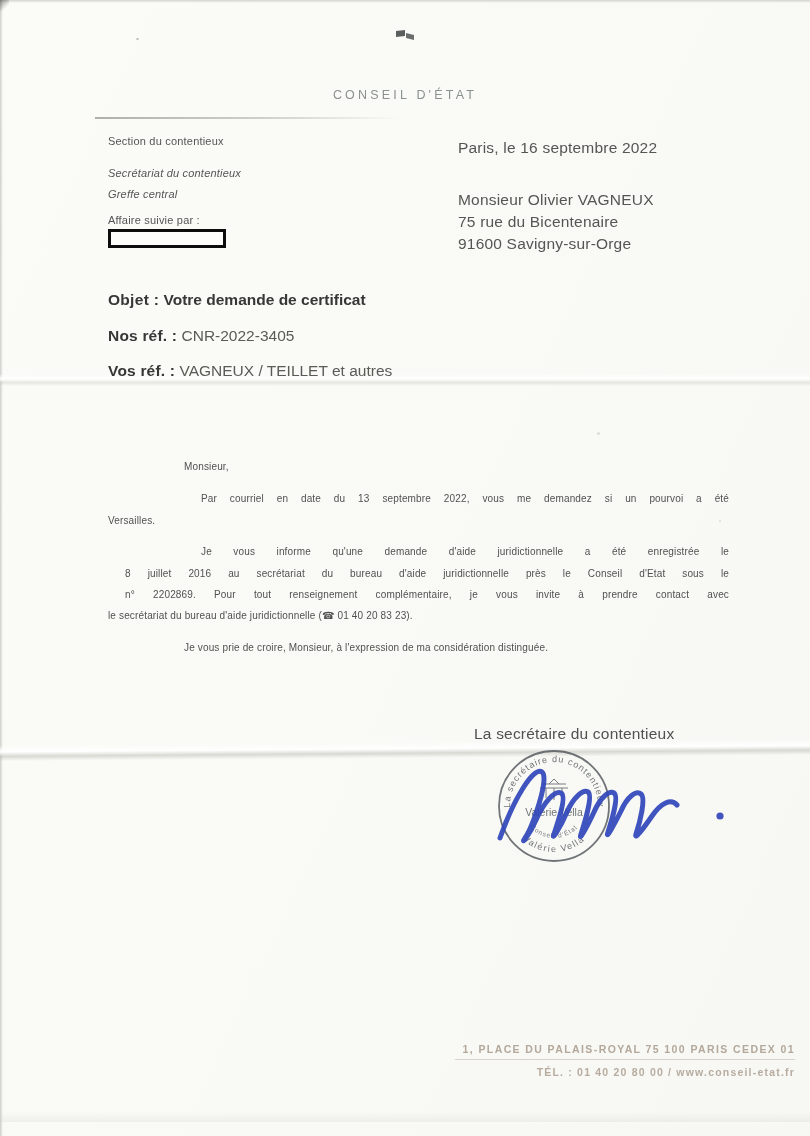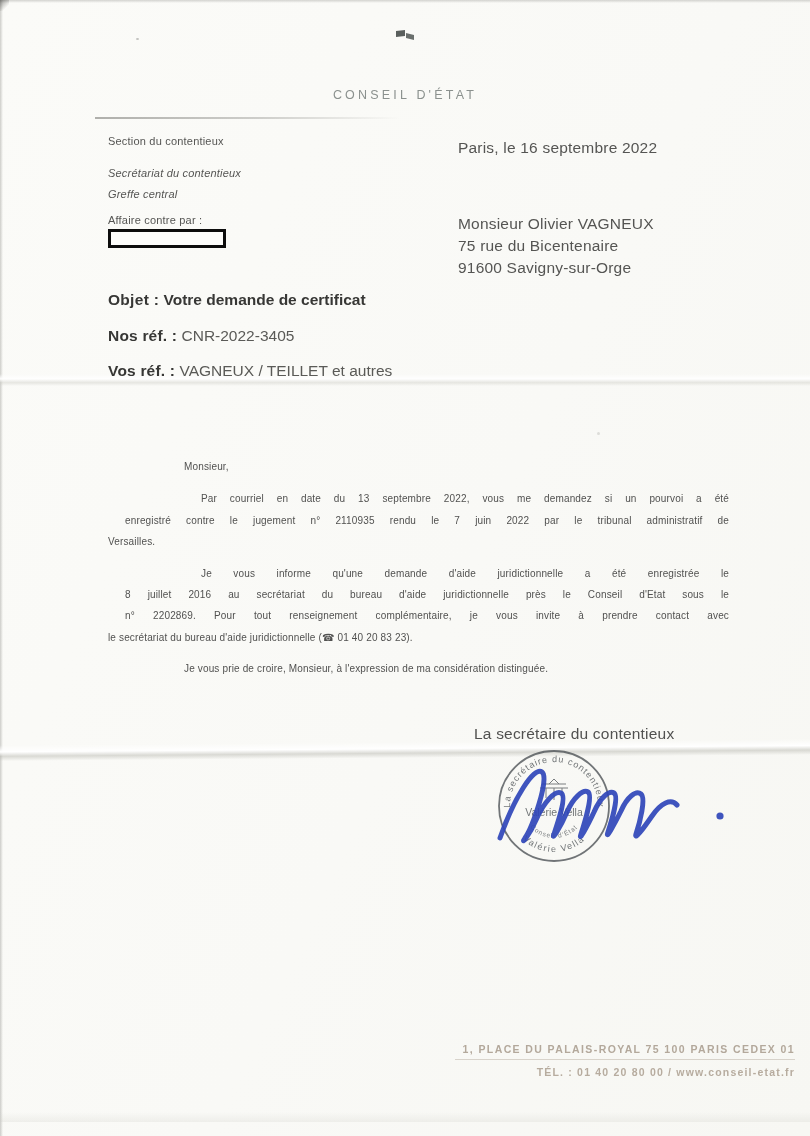--- a/index.html
+++ b/index.html
@@ -34,21 +34,21 @@
   
   .sender{position:absolute;left:108px;top:135px;width:300px;font-size:11px;letter-spacing:.2px;color:#555553;}
   .sender .section{margin-bottom:16px;}
   .sender .ital{font-style:italic;line-height:21px;}
   .sender .affaire{margin-top:9px;}
   .redaction-box{width:112px;height:13px;background:#fdfdfb;border:3px solid #0d0d0d;margin:3px 0 2px 0;}
   .sender .tel{margin-top:2px;}
 
   
   .addressee{position:absolute;left:458px;top:139px;width:300px;font-size:15.5px;letter-spacing:.2px;color:#555553;}
-  .addressee .date{margin-bottom:56px;}
+  .addressee .date{margin-bottom:32px;}
   .addressee .rcpt{line-height:22px;}
 
   
   .refs{position:absolute;left:108px;top:289px;width:500px;font-size:15.5px;color:#5a5a57;}
   .refs .row{margin-bottom:14.5px;line-height:21px;}
   .refs b{color:#373735;font-weight:700;letter-spacing:.2px;}
   .refs .objet-line b{letter-spacing:.3px;}
   .refs .objet-value{font-weight:700;color:#373735;}
 
   
@@ -110,21 +110,21 @@
         <path d="M32,46 l3,6 M40,50 l3,6 M48,52 l2,5 M112,52 l-2,5 M120,50 l-3,6 M128,46 l-3,6" stroke-width="1.2"></path>
       </g>
     </svg>
   </div>
   <div class="logo-caption">CONSEIL D'ÉTAT</div>
 
   <div class="sender">
     <div class="section">Section du contentieux</div>
     <div class="ital">Secrétariat du contentieux</div>
     <div class="ital">Greffe central</div>
-    <div class="affaire">Affaire contre par :</div>
+    <div class="affaire">Affaire suivie par :</div>
     <div class="redaction-box"></div>
   </div>
 
   <div class="addressee">
     <div class="date">Paris, le 16 septembre 2022</div>
     <div class="rcpt">Monsieur Olivier VAGNEUX</div>
     <div class="rcpt">75 rue du Bicentenaire</div>
     <div class="rcpt">91600 Savigny-sur-Orge</div>
   </div>
 
@@ -141,21 +141,20 @@
       <b>Vos réf. :</b>
       <span>VAGNEUX / TEILLET et autres</span>
     </div>
   </div>
 
   <div class="letter-body">
     <div class="salutation">Monsieur,</div>
     <div id="letter-paragraphs">
         <div class="paragraph">
           <div class="pline first just">Par courriel en date du 13 septembre 2022, vous me demandez si un pourvoi a été</div>
-          <div class="pline just">enregistré contre le jugement n° 2110935 rendu le 7 juin 2022 par le tribunal administratif de</div>
           <div class="pline">Versailles.</div>
         </div>
         <div class="paragraph">
           <div class="pline first just">Je vous informe qu'une demande d'aide juridictionnelle a été enregistrée le</div>
           <div class="pline just">8 juillet 2016 au secrétariat du bureau d'aide juridictionnelle près le Conseil d'Etat sous le</div>
           <div class="pline just">n° 2202869. Pour tout renseignement complémentaire, je vous invite à prendre contact avec</div>
           <div class="pline">le secrétariat du bureau d'aide juridictionnelle (☎ 01 40 20 83 23).</div>
         </div>
         <div class="paragraph">
           <div class="pline first">Je vous prie de croire, Monsieur, à l'expression de ma considération distinguée.</div>

